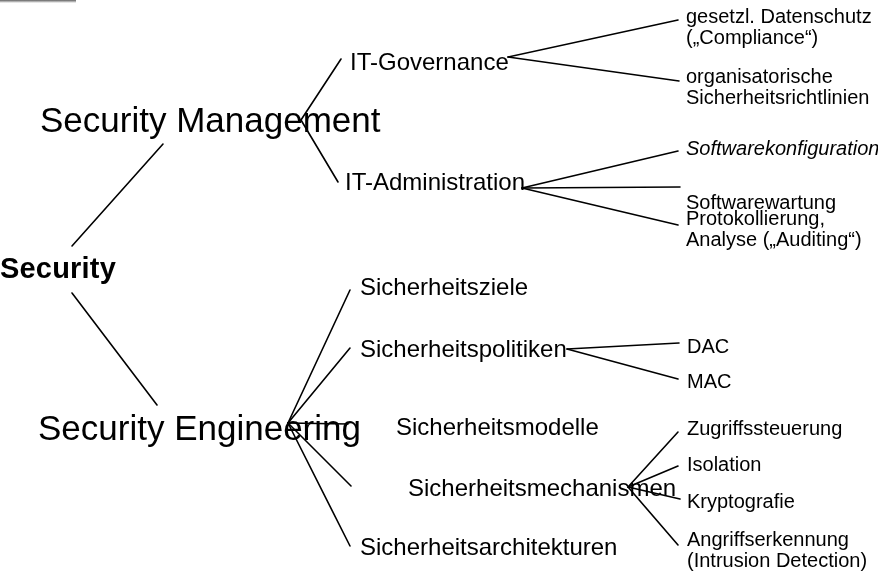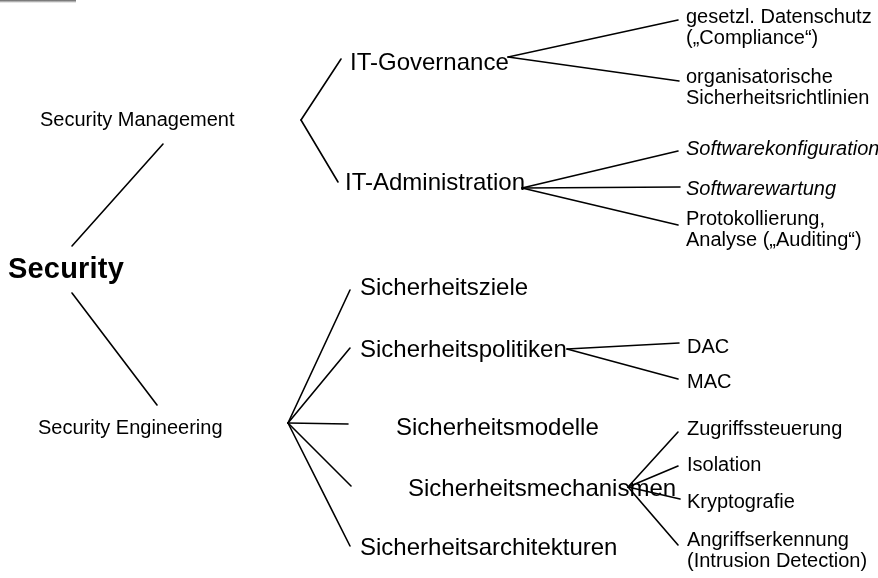--- a/index.html
+++ b/index.html
@@ -18,39 +18,39 @@
     width: 878px; height: 578px;
     pointer-events: none;
   }
   .node {
     position: absolute;
     transform: translateY(-50%);
     white-space: pre-line;
     line-height: 1.08;
   }
   .lv1 { font-size: 29px; font-weight: bold; letter-spacing: 0.2px; }
-  .lv2 { font-size: 20px; }
+  .lv2 { font-size: 35px; }
   .lv3 { font-size: 24px; }
   .lv4 { font-size: 20px; line-height: 21px; }
 
   
-  .n-root          { left: 8px;   top: 269px; }
+  .n-root          { left: 0;   top: 269px; }
   .n-management    { left: 40px;  top: 120px; }
   .n-engineering   { left: 38px;  top: 428px; }
   .n-governance    { left: 350px; top: 62px;  }
   .n-administration{ left: 345px; top: 182px; }
   .n-ziele         { left: 360px; top: 287px; }
   .n-politiken     { left: 360px; top: 349px; }
   .n-modelle       { left: 360px; top: 427px; margin-left: 36px; }
   .n-mechanismen   { left: 360px; top: 488px; margin-left: 48px; }
   .n-architekturen { left: 360px; top: 547px; }
   .n-datenschutz   { left: 686px; top: 27px;  }
   .n-orgrichtlinien{ left: 686px; top: 87px;  }
   .n-softwarekonfig{ left: 686px; top: 148px; font-style: italic; }
-  .n-softwarewartung{ left: 686px; top: 188px; font-style: italic; }
+  .n-softwarewartung{ left: 686px; top: 202px; }
   .n-protokollierung{ left: 686px; top: 229px; }
   .n-dac           { left: 687px; top: 346px; }
   .n-mac           { left: 687px; top: 381px; }
   .n-zugriff       { left: 687px; top: 428px; }
   .n-isolation     { left: 687px; top: 464px; text-align: right; }
   .n-krypto        { left: 687px; top: 501px; }
   .n-angriff       { left: 687px; top: 550px; }
 
   .edge-artifact {
     position: absolute;

